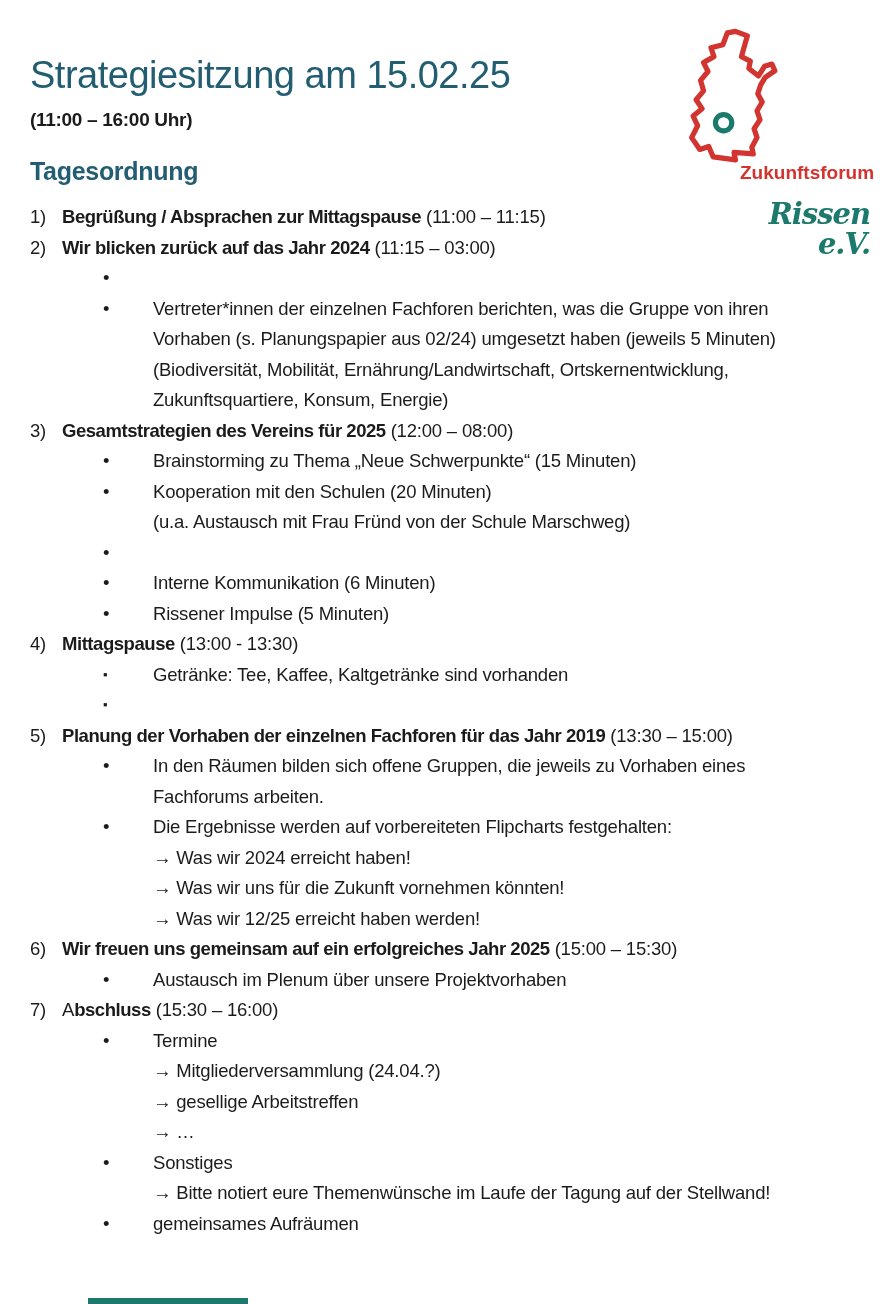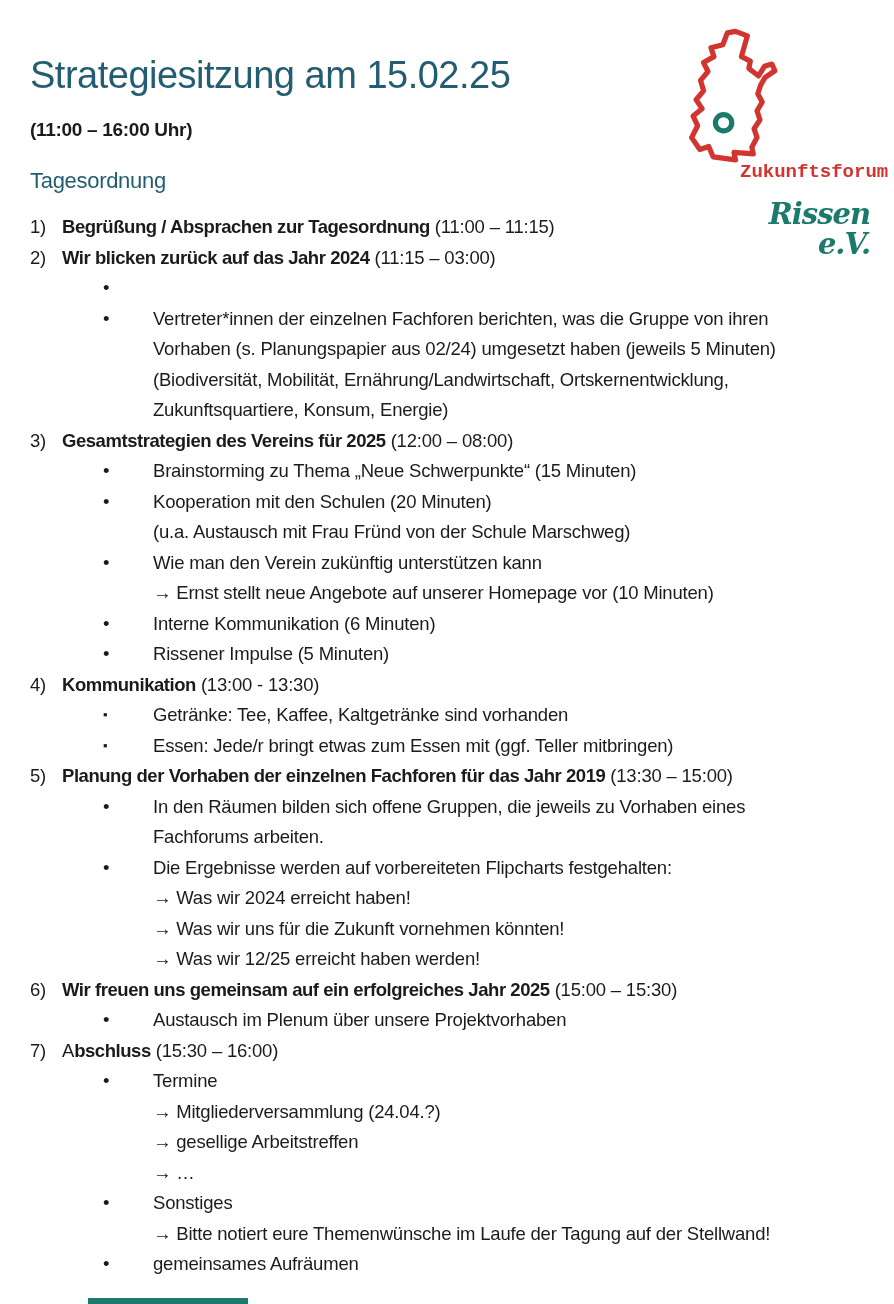--- a/index.html
+++ b/index.html
@@ -5,39 +5,39 @@
   html,body{margin:0;padding:0;}
   body{
     width:894px;height:1304px;position:relative;background:#ffffff;
     font-family:"Liberation Sans",sans-serif;color:#1b1b1b;overflow:hidden;
   }
   .content{position:absolute;left:30px;top:0;width:838px;}
   .doc-title{
     margin:56px 0 0 0;font-size:38px;font-weight:400;letter-spacing:-0.5px;
     color:var(--heading,#235d72);line-height:38px;
   }
-  .doc-subtitle{margin:24px 0 0 0;font-size:19px;font-weight:700;letter-spacing:-0.3px;line-height:24px;}
+  .doc-subtitle{margin:14px 0 0 0;font-size:19px;font-weight:700;letter-spacing:-0.3px;line-height:24px;}
   .section-heading{
-    margin:24px 0 16px 0;font-size:22px;font-weight:400;letter-spacing:-0.3px;
+    margin:24px 0 16px 0;font-size:25px;font-weight:700;letter-spacing:-0.3px;
     color:var(--heading,#235d72);line-height:30px;
   }
   .agenda{margin-top:12px;font-size:18.5px;letter-spacing:-0.2px;}
   .row{display:flex;align-items:flex-start;line-height:30.5px;}
   .row .num{flex:0 0 32px;}
   .row.bullet{padding-left:70px;}
   .row .marker{flex:0 0 50px;padding-left:3px;}
   .row .marker.sq{font-size:13px;}
   .row .txt{white-space:pre-line;flex:1 1 auto;}
   .row .txt b{letter-spacing:-0.45px;}
   
   .logo{position:absolute;left:668px;top:4px;width:214px;height:214px;}
   .logo svg{position:absolute;left:14px;top:6px;}
   .logo-text{position:absolute;left:72px;top:158px;width:130px;text-align:right;}
   .logo-line1{
-    font-family:Liberation Mono, monospace;font-weight:700;font-size:19px;line-height:21px;
+    font-family:Liberation Sans, sans-serif;font-weight:700;font-size:19px;line-height:21px;
     color:var(--logo-red,#d23430);
     text-align:right;
   }
   .logo-line2{
     font-family:"DejaVu Serif",serif;font-weight:700;font-style:italic;font-size:29px;
     line-height:30px;color:var(--logo-teal,#1c7a6c);margin-top:16px;letter-spacing:-1px;
   }
   .footer-bar{
     position:absolute;left:88px;bottom:0;width:160px;height:6px;
     background:var(--logo-teal,#1c7a6c);
@@ -46,21 +46,21 @@
 </head>
 <body style="--heading: #235d72; --logo-red: #d23430; --logo-teal: #1c7a6c;">
 
 <div class="content">
   <h1 class="doc-title">Strategiesitzung am 15.02.25</h1>
   <div class="doc-subtitle">(11:00 – 16:00 Uhr)</div>
   <h2 class="section-heading">Tagesordnung</h2>
   <div class="agenda" id="agenda">
       <div class="row item">
         <span class="num">1)</span>
-        <span class="txt"><b>Begrüßung / Absprachen zur Tagesordnung</b><span> (11:00 – 11:15)</span></span>
+        <span class="txt"><b>Begrüßung / Absprachen zur Mittagspause</b><span> (11:00 – 11:15)</span></span>
       </div>
       <div class="row item">
         <span class="num">2)</span>
         <span class="txt"><b>Wir blicken zurück auf das Jahr 2024</b><span> (11:15 – 03:00)</span></span>
       </div>
       <div class="row bullet">
         <span class="marker">•</span>
       </div>
       <div class="row bullet">
         <span class="marker">•</span>
@@ -77,42 +77,39 @@
         <span class="marker">•</span>
         <span class="txt">Brainstorming zu Thema „Neue Schwerpunkte“ (15 Minuten)</span>
       </div>
       <div class="row bullet">
         <span class="marker">•</span>
         <span class="txt">Kooperation mit den Schulen (20 Minuten)
 (u.a. Austausch mit Frau Fründ von der Schule Marschweg)</span>
       </div>
       <div class="row bullet">
         <span class="marker">•</span>
-        <span class="txt">Wie man den Verein zukünftig unterstützen kann
-→ Ernst stellt neue Angebote auf unserer Homepage vor (10 Minuten)</span>
       </div>
       <div class="row bullet">
         <span class="marker">•</span>
         <span class="txt">Interne Kommunikation (6 Minuten)</span>
       </div>
       <div class="row bullet">
         <span class="marker">•</span>
         <span class="txt">Rissener Impulse (5 Minuten)</span>
       </div>
       <div class="row item">
         <span class="num">4)</span>
-        <span class="txt"><b>Kommunikation</b><span> (13:00 - 13:30)</span></span>
+        <span class="txt"><b>Mittagspause</b><span> (13:00 - 13:30)</span></span>
       </div>
       <div class="row bullet">
         <span class="marker sq">▪</span>
         <span class="txt">Getränke: Tee, Kaffee, Kaltgetränke sind vorhanden</span>
       </div>
       <div class="row bullet">
         <span class="marker sq">▪</span>
-        <span class="txt">Essen: Jede/r bringt etwas zum Essen mit (ggf. Teller mitbringen)</span>
       </div>
       <div class="row item">
         <span class="num">5)</span>
         <span class="txt"><b>Planung der Vorhaben der einzelnen Fachforen für das Jahr 2019</b><span> (13:30 – 15:00)</span></span>
       </div>
       <div class="row bullet">
         <span class="marker">•</span>
         <span class="txt">In den Räumen bilden sich offene Gruppen, die jeweils zu Vorhaben eines
 Fachforums arbeiten.</span>
       </div>

